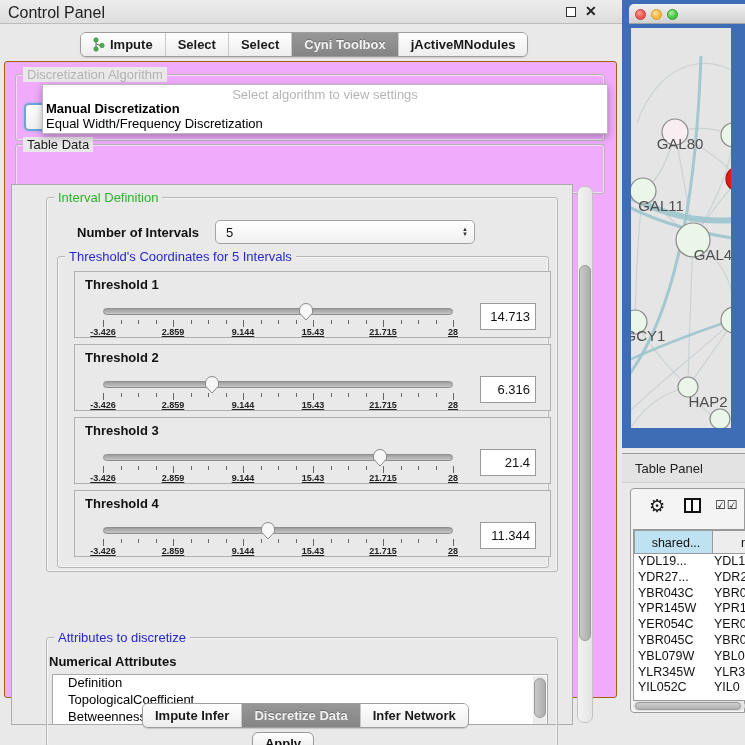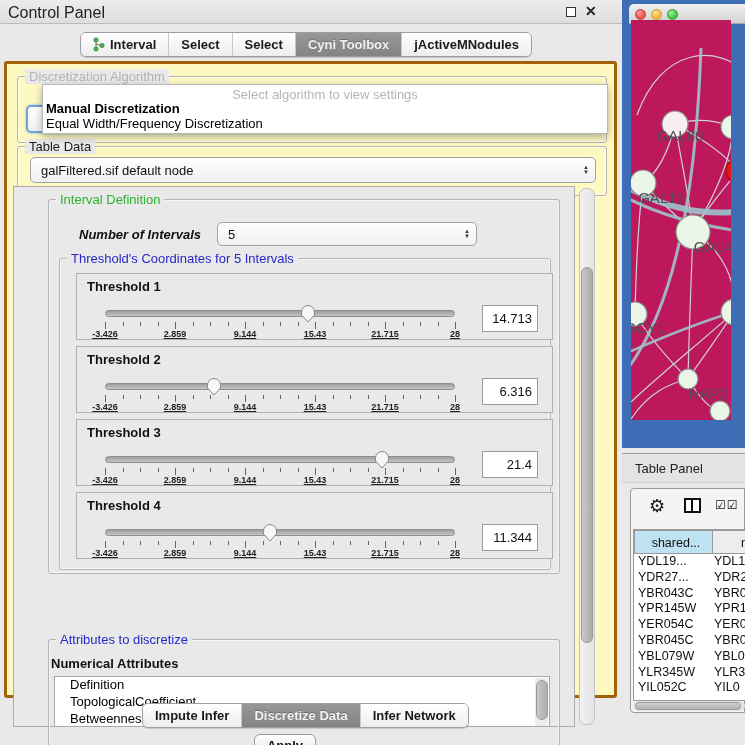--- a/index.html
+++ b/index.html
@@ -13,21 +13,21 @@
   #float-ic { position:absolute; left:566px; top:7px; width:10px; height:10px; border:1.6px solid #333; background:#fff; }
   #close-ic { position:absolute; left:585px; top:3px; font-size:14px; font-weight:bold; color:#222; }
 
   .tabgroup { display:flex; border:1px solid #9d9d9d; border-radius:6px; overflow:hidden; background:#fdfdfd; box-shadow:0 1px 1px rgba(0,0,0,.15); }
   .tab { padding:4px 12px; font-size:13px; font-weight:bold; color:#1a1a1a; background:linear-gradient(#ffffff,#ededed); border-right:1px solid #c9c9c9; white-space:nowrap; display:flex; align-items:center; gap:5px; }
   .tab:last-child { border-right:none; }
   .tab.sel { background:linear-gradient(#979797,#848484); color:#f2f2f2; text-shadow:0 -1px 0 rgba(0,0,0,.25); }
   #top-tabs { left:80px; top:32px; }
   #bottom-tabs { left:142px; top:703px; }
 
-  #main-panel { left:4px; top:61px; width:613px; height:637px; border:3px solid #a16207; border-radius:3px; background:#fef9c3; }
+  #main-panel { left:4px; top:61px; width:613px; height:637px; border:1px solid #a16207; border-radius:3px; background:#f0abfc; }
 
   .groupbox { position:absolute; border:1px solid #b5b5b5; border-radius:3px; box-shadow:inset 0 0 0 1px rgba(255,255,255,.55); }
   .grouptitle { position:absolute; top:-8px; left:7px; background:#e9e9e9; padding:0 4px; font-size:13px; }
   .gt-green { color:#2db32d; }
   .gt-blue { color:#2727cc; }
   .gt-faded { color:#b3b3b3; }
   .gt-dark { color:#1a1a1a; }
 
   .combo { position:absolute; background:linear-gradient(#ffffff,#f0f0f0); border:1px solid #a3a3a3; border-radius:5px; display:flex; align-items:center; }
   .combo .val { padding-left:10px; font-size:13px; color:#111; }
@@ -59,21 +59,21 @@
   #attr-list .item { font-size:13px; padding-left:15px; height:17px; color:#000; }
   #attr-sb { position:absolute; right:1px; top:1px; width:13px; height:49px; background:#ececec; }
   #attr-sb .vsb-thumb { top:2px; height:40px; }
 
   #apply-btn { left:247px; top:670px; width:62px; height:23px; background:linear-gradient(#fefefe,#e6e6e6); border:1px solid #9a9a9a; border-radius:6px; font-size:13px; font-weight:bold; text-align:center; padding-top:3px; }
 
   
   #net-frame { left:622px; top:0; width:123px; height:448px; background:#3e6db5; }
   #net-titlebar { position:absolute; left:7px; top:4px; width:116px; height:20px; background:linear-gradient(#f0f0f0,#d2d2d2); border-bottom:1px solid #a5a5a5; border-radius:5px 0 0 0; }
   .light { position:absolute; top:4.5px; width:11px; height:11px; border-radius:50%; }
-  #net-canvas { position:absolute; left:9px; top:20px; width:100px; height:400px; background:#be185d; overflow:hidden; }
+  #net-canvas { position:absolute; left:9px; top:28px; width:100px; height:400px; background:#e5e5e5; overflow:hidden; }
 
   #tp-header { left:622px; top:453px; width:123px; height:30px; background:#e3e3e3; border-top:1px solid #9d9d9d; border-bottom:1px solid #cfcfcf; }
   #tp-header .ttl { position:absolute; left:13px; top:7px; font-size:13px; color:#222; }
   #tp-box { left:630px; top:488px; width:115px; height:225px; background:#f4f4f4; border:1px solid #9a9a9a; border-radius:4px 0 0 4px; }
   #tp-toolbar { position:absolute; left:0; top:0; width:115px; height:36px; }
   #gear-ic { position:absolute; left:18px; top:6px; font-size:18px; color:#1a1a1a; }
   #split-ic { position:absolute; left:53px; top:9px; width:17px; height:15px; border:2px solid #111; background:#fff; }
   #split-ic:before { content:""; position:absolute; left:5px; top:0; width:2px; height:11px; background:#111; }
   #checks-ic { position:absolute; left:84px; top:9px; font-size:12px; letter-spacing:1px; color:#111; }
   #tp-table { position:absolute; left:2px; top:40px; width:113px; height:172px; background:#fff; border:1px solid #9a9a9a; border-right:none; overflow:hidden; }
@@ -97,21 +97,21 @@
 
   <div id="top-tabs" class="abs tabgroup">
       <div class="tab">
         <svg width="12" height="15">
           <line x1="3" y1="3" x2="3" y2="12" stroke="#6d6d6d" stroke-width="1"></line>
           <line x1="3" y1="7" x2="9" y2="9" stroke="#6d6d6d" stroke-width="1"></line>
           <circle cx="3" cy="3" r="2.2" fill="#4caf50" stroke="#2e7d32" stroke-width=".6"></circle>
           <circle cx="3" cy="12" r="2.2" fill="#4caf50" stroke="#2e7d32" stroke-width=".6"></circle>
           <circle cx="9" cy="8.5" r="2.2" fill="#4caf50" stroke="#2e7d32" stroke-width=".6"></circle>
         </svg>
-        <span>Interval</span>
+        <span>Impute</span>
       </div>
       <div class="tab">
         <span>Select</span>
       </div>
       <div class="tab">
         <span>Select</span>
       </div>
       <div class="tab sel">
         <span>Cyni Toolbox</span>
       </div>
@@ -127,35 +127,28 @@
       <div class="combo focusring" style="left:8px; top:28px; width:572px; height:28px;">
         <span class="arrows">
             <span>▲</span>
             <span>▼</span>
           </span>
       </div>
     </div>
 
     <div class="groupbox" style="left:10px; top:82px; width:590px; height:50px;">
       <span class="grouptitle gt-dark">Table Data</span>
-      <div class="combo" style="left:12px; top:10px; width:566px; height:26px;">
-        <span class="val">galFiltered.sif default node</span>
-        <span class="arrows">
-            <span>▲</span>
-            <span>▼</span>
-          </span>
-      </div>
     </div>
 
     <div id="viewport" class="abs">
 
       <div class="groupbox" style="left:34px; top:12px; width:512px; height:375px;">
         <span class="grouptitle gt-green">Interval Definition</span>
 
-        <span style="position:absolute; left:30px; top:27px; font-weight:bold;font-style:italic;">Number of Intervals</span>
+        <span style="position:absolute; left:30px; top:27px; font-weight:bold;">Number of Intervals</span>
         <div class="combo" style="left:168px; top:22px; width:260px; height:24px;">
           <span class="val">5</span>
           <span class="arrows">
               <span>▲</span>
               <span>▼</span>
             </span>
         </div>
 
         <div class="groupbox" style="left:10px; top:58px; width:492px; height:312px;">
           <span class="grouptitle gt-blue">Threshold's Coordinates for 5 Intervals</span>

